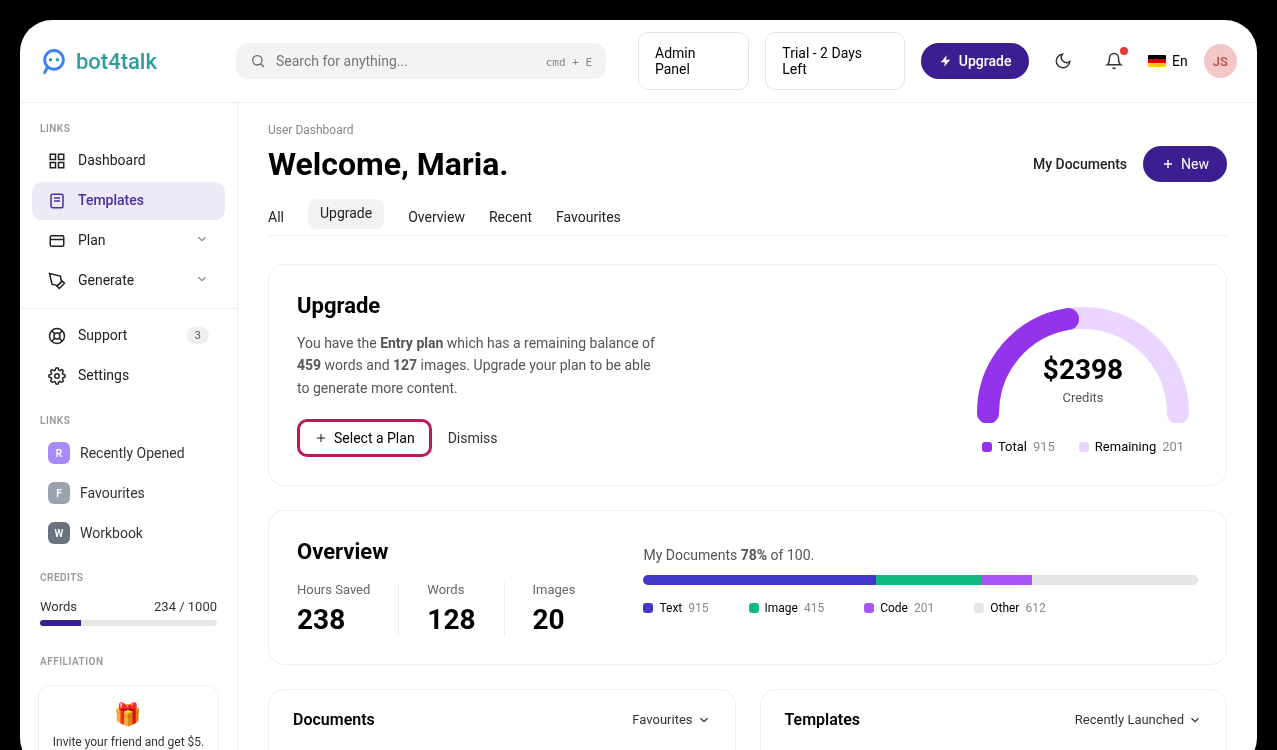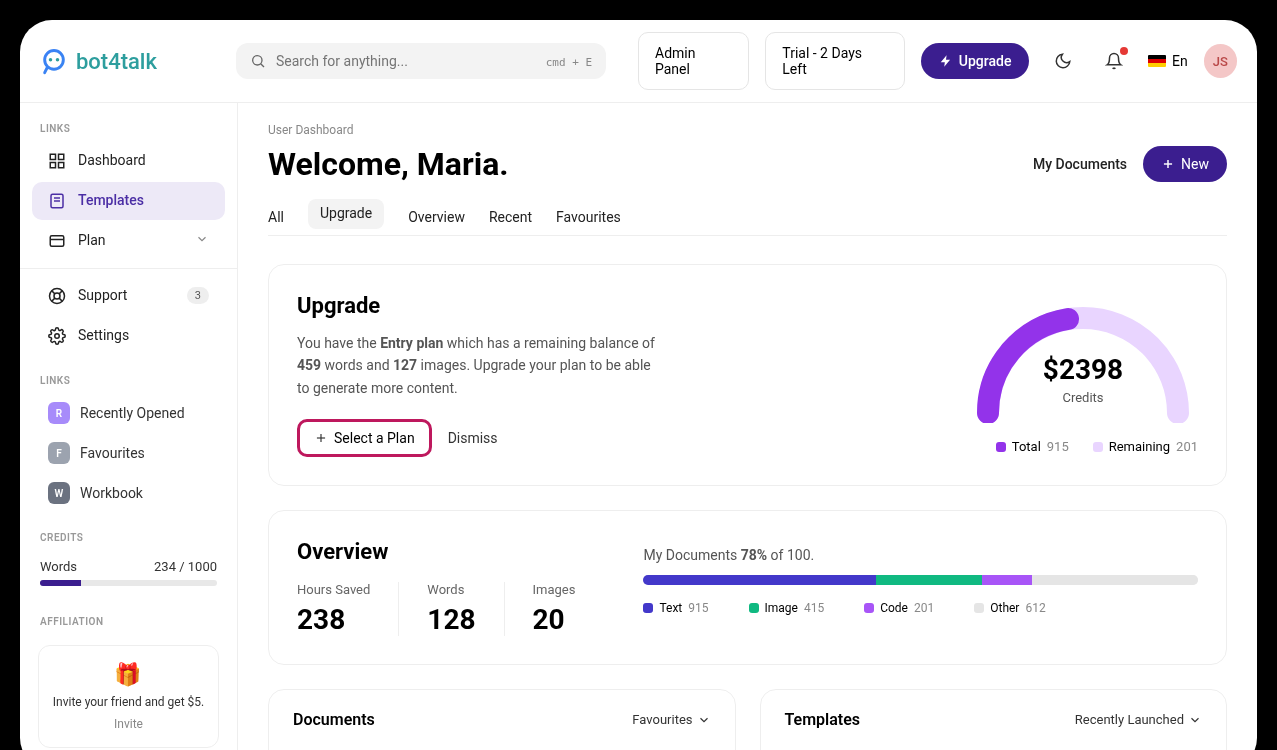--- a/index.html
+++ b/index.html
@@ -54,21 +54,21 @@
 .upgrade-left p{font-size:14px;color:#555;line-height:1.6;max-width:360px}
 .upgrade-actions{display:flex;gap:16px;margin-top:20px;align-items:center}
 .select-plan{border:3px solid #be185d;padding:8px 14px;border-radius:10px;font-size:14px;display:flex;align-items:center;gap:6px;cursor:pointer;background:#fff}
 .dismiss{font-size:14px;color:#333;cursor:pointer}
 .upgrade-right{flex-shrink:0;text-align:center}
 .gauge-wrap{position:relative;width:230px;height:130px;margin:0 auto}
 .gauge-svg{width:230px;height:130px}
 .gauge-center{position:absolute;top:60px;left:0;right:0;text-align:center}
 .gauge-value{font-size:28px;font-weight:700}
 .gauge-label{font-size:13px;color:#555;margin-top:4px}
-.gauge-legend{display:flex;gap:24px;justify-content:flex-end;margin-top:16px;font-size:13px}
+.gauge-legend{display:flex;gap:24px;justify-content:center;margin-top:16px;font-size:13px}
 .leg-item{display:flex;align-items:center;gap:6px}
 .leg-dot{width:10px;height:10px;border-radius:3px}
 .overview-card{display:flex;gap:40px;align-items:flex-start}
 .ov-left{display:flex;flex-direction:column}
 .ov-left h2{font-size:22px;margin-bottom:18px}
 .stats{display:flex;gap:0}
 .stat{padding:0 28px;border-right:1px solid #eee}
 .stat:first-child{padding-left:0}
 .stat:last-child{border-right:none}
 .stat-label{font-size:13px;color:#666;margin-bottom:6px}
@@ -165,20 +165,30 @@
       <div class="side-item">
         <svg class="side-icon" viewBox="0 0 24 24" fill="none" stroke="currentColor" stroke-width="2">
             <rect x="3" y="5" width="18" height="14" rx="2"></rect>
             <line x1="3" y1="10" x2="21" y2="10"></line>
           </svg>
         <span>Plan</span>
         <svg class="chev" width="14" height="14" viewBox="0 0 24 24" fill="none" stroke="currentColor" stroke-width="2">
             <polyline points="6 9 12 15 18 9"></polyline>
           </svg>
       </div>
+      <div class="side-item">
+        <svg class="side-icon" viewBox="0 0 24 24" fill="none" stroke="currentColor" stroke-width="2">
+            <path d="M12 19l7-7 3 3-7 7-3-3z"></path>
+            <path d="M18 13l-1.5-7.5L2 2l3.5 14.5L13 18l5-5z"></path>
+          </svg>
+        <span>Generate</span>
+        <svg class="chev" width="14" height="14" viewBox="0 0 24 24" fill="none" stroke="currentColor" stroke-width="2">
+            <polyline points="6 9 12 15 18 9"></polyline>
+          </svg>
+      </div>
       <div class="side-divider"></div>
       <div class="side-item">
         <svg class="side-icon" viewBox="0 0 24 24" fill="none" stroke="currentColor" stroke-width="2">
             <circle cx="12" cy="12" r="10"></circle>
             <circle cx="12" cy="12" r="4"></circle>
             <line x1="4.93" y1="4.93" x2="9.17" y2="9.17"></line>
             <line x1="14.83" y1="14.83" x2="19.07" y2="19.07"></line>
             <line x1="14.83" y1="9.17" x2="19.07" y2="4.93"></line>
             <line x1="4.93" y1="19.07" x2="9.17" y2="14.83"></line>
           </svg>

